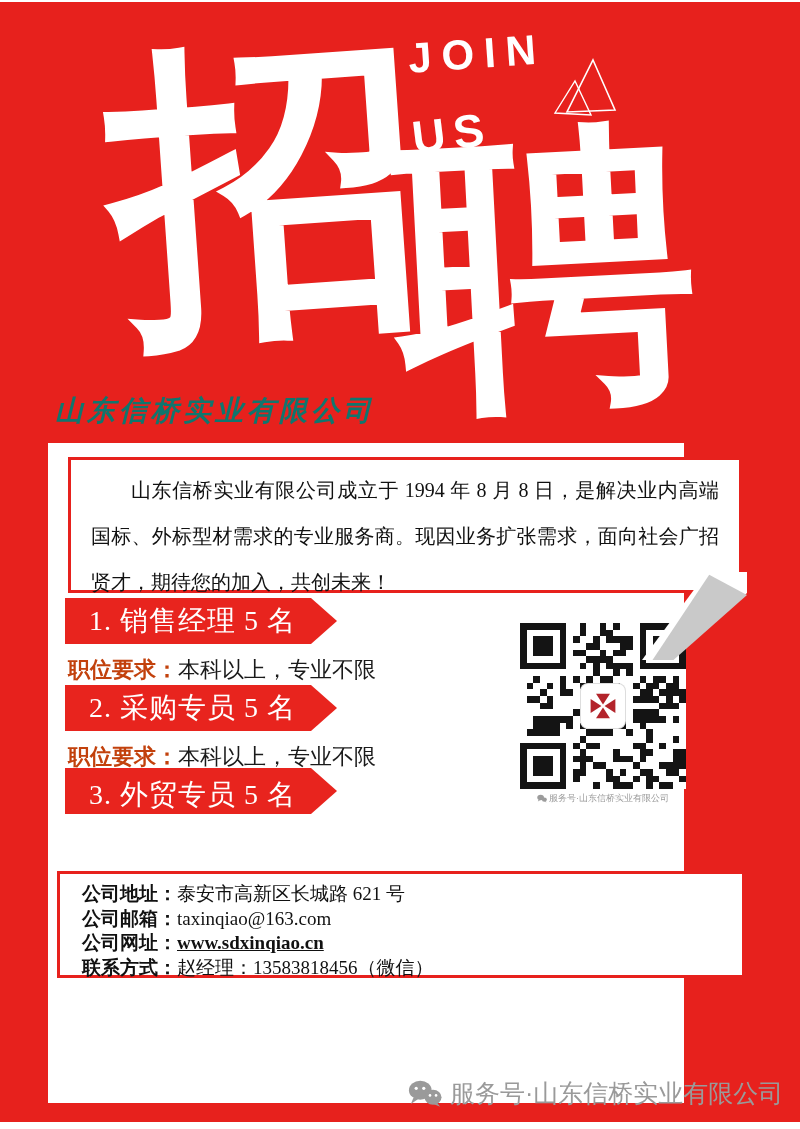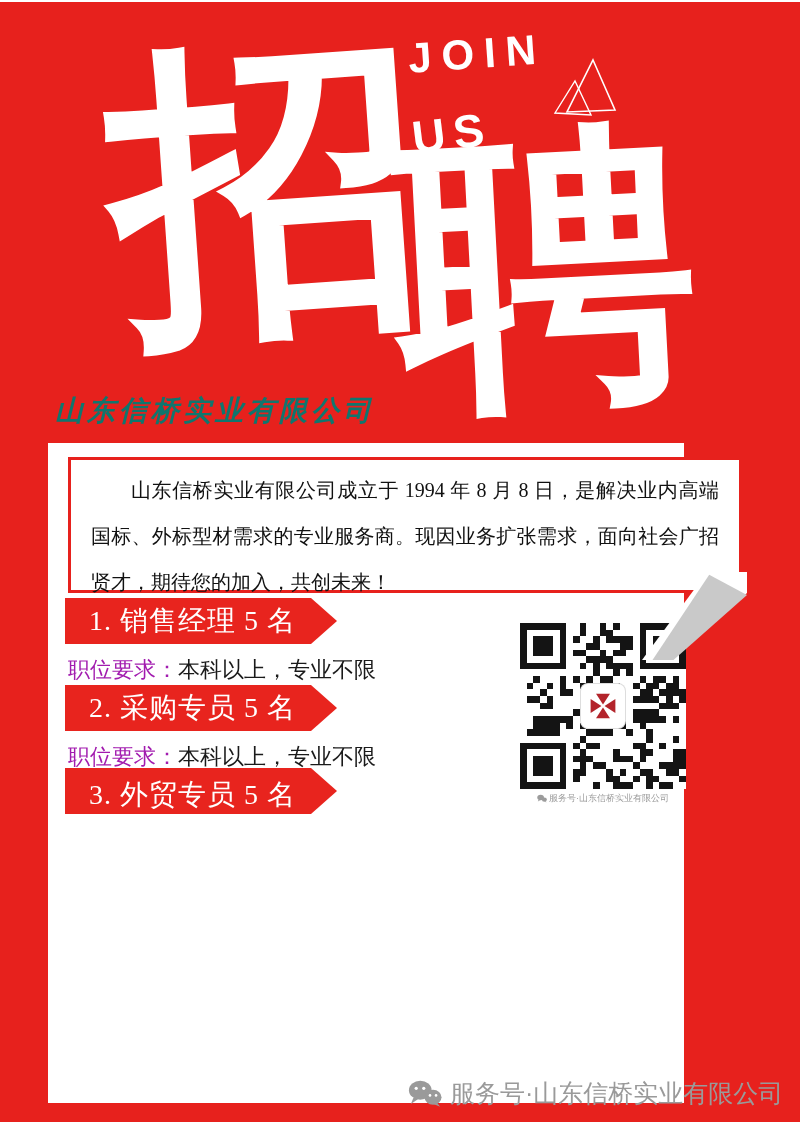--- a/index.html
+++ b/index.html
@@ -30,21 +30,21 @@
   .intro-box p{margin:0;text-indent:2em;}
   
   .job-banner{position:absolute;left:17px;width:272px;height:46px;background:#e8241e;
               clip-path:polygon(0 0,246px 0,272px 23px,246px 46px,0 46px);
               color:#ffffff;font-size:28px;letter-spacing:1px;
               display:flex;align-items:center;padding-left:24px;box-sizing:border-box;
               white-space:nowrap;}
   .banner-1{top:155px;} .banner-2{top:242px;} .banner-3{top:325px;align-items:flex-end;}
   .job-req{position:absolute;left:20px;font-size:22px;white-space:nowrap;color:#1a1a1a;}
   .req-1{top:212px;} .req-2{top:299px;} .req-3{top:379px;}
-  .req-label{color:#a21caf;font-weight:normal;}
+  .req-label{color:#c2410c;font-weight:bold;}
   
   .qr-wrap{position:absolute;left:472px;top:180px;width:166px;height:166px;background:#fff;}
   .qr-grid{position:absolute;inset:0;display:grid;
            grid-template-columns:repeat(25,1fr);grid-template-rows:repeat(25,1fr);}
   .qr-grid i{display:block;}
   .qr-grid i.b{background:#141414;}
   .qr-logo{position:absolute;left:61px;top:61px;width:44px;height:44px;background:#fff;
            border-radius:7px;box-shadow:0 0 0 1px #ddd;display:flex;
            align-items:center;justify-content:center;}
   .qr-caption{position:absolute;left:452px;top:349px;width:206px;text-align:center;
@@ -754,20 +754,34 @@
     </div>
     <div class="qr-caption">
       <svg width="10" height="9" viewBox="0 0 36 30">
         <ellipse cx="13" cy="11.5" rx="12" ry="10" fill="#9b9b9b"></ellipse>
         <polygon points="6,19 3,26 12,20" fill="#9b9b9b"></polygon>
         <ellipse cx="26.5" cy="19" rx="9" ry="8" fill="#9b9b9b"></ellipse>
         <polygon points="31,25 34,29 27,26" fill="#9b9b9b"></polygon>
       </svg><span>服务号·山东信桥实业有限公司</span>
     </div>
 
+    <div class="contact-box">
+      <div class="contact-row">
+        <span class="contact-label">公司地址：</span><span class="contact-value">泰安市高新区长城路 621 号</span>
+      </div>
+      <div class="contact-row">
+        <span class="contact-label">公司邮箱：</span><span class="contact-value">taxinqiao@163.com</span>
+      </div>
+      <div class="contact-row">
+        <span class="contact-label">公司网址：</span><span class="contact-value u">www.sdxinqiao.cn</span>
+      </div>
+      <div class="contact-row">
+        <span class="contact-label">联系方式：</span><span class="contact-value">赵经理：13583818456（微信）</span>
+      </div>
+    </div>
 
   </div>
 
   <div class="curl">
     <div class="curl-white"></div>
     <div class="curl-gray"></div>
   </div>
 
   <div class="footer">
     <svg width="34" height="29" viewBox="0 0 36 30">

